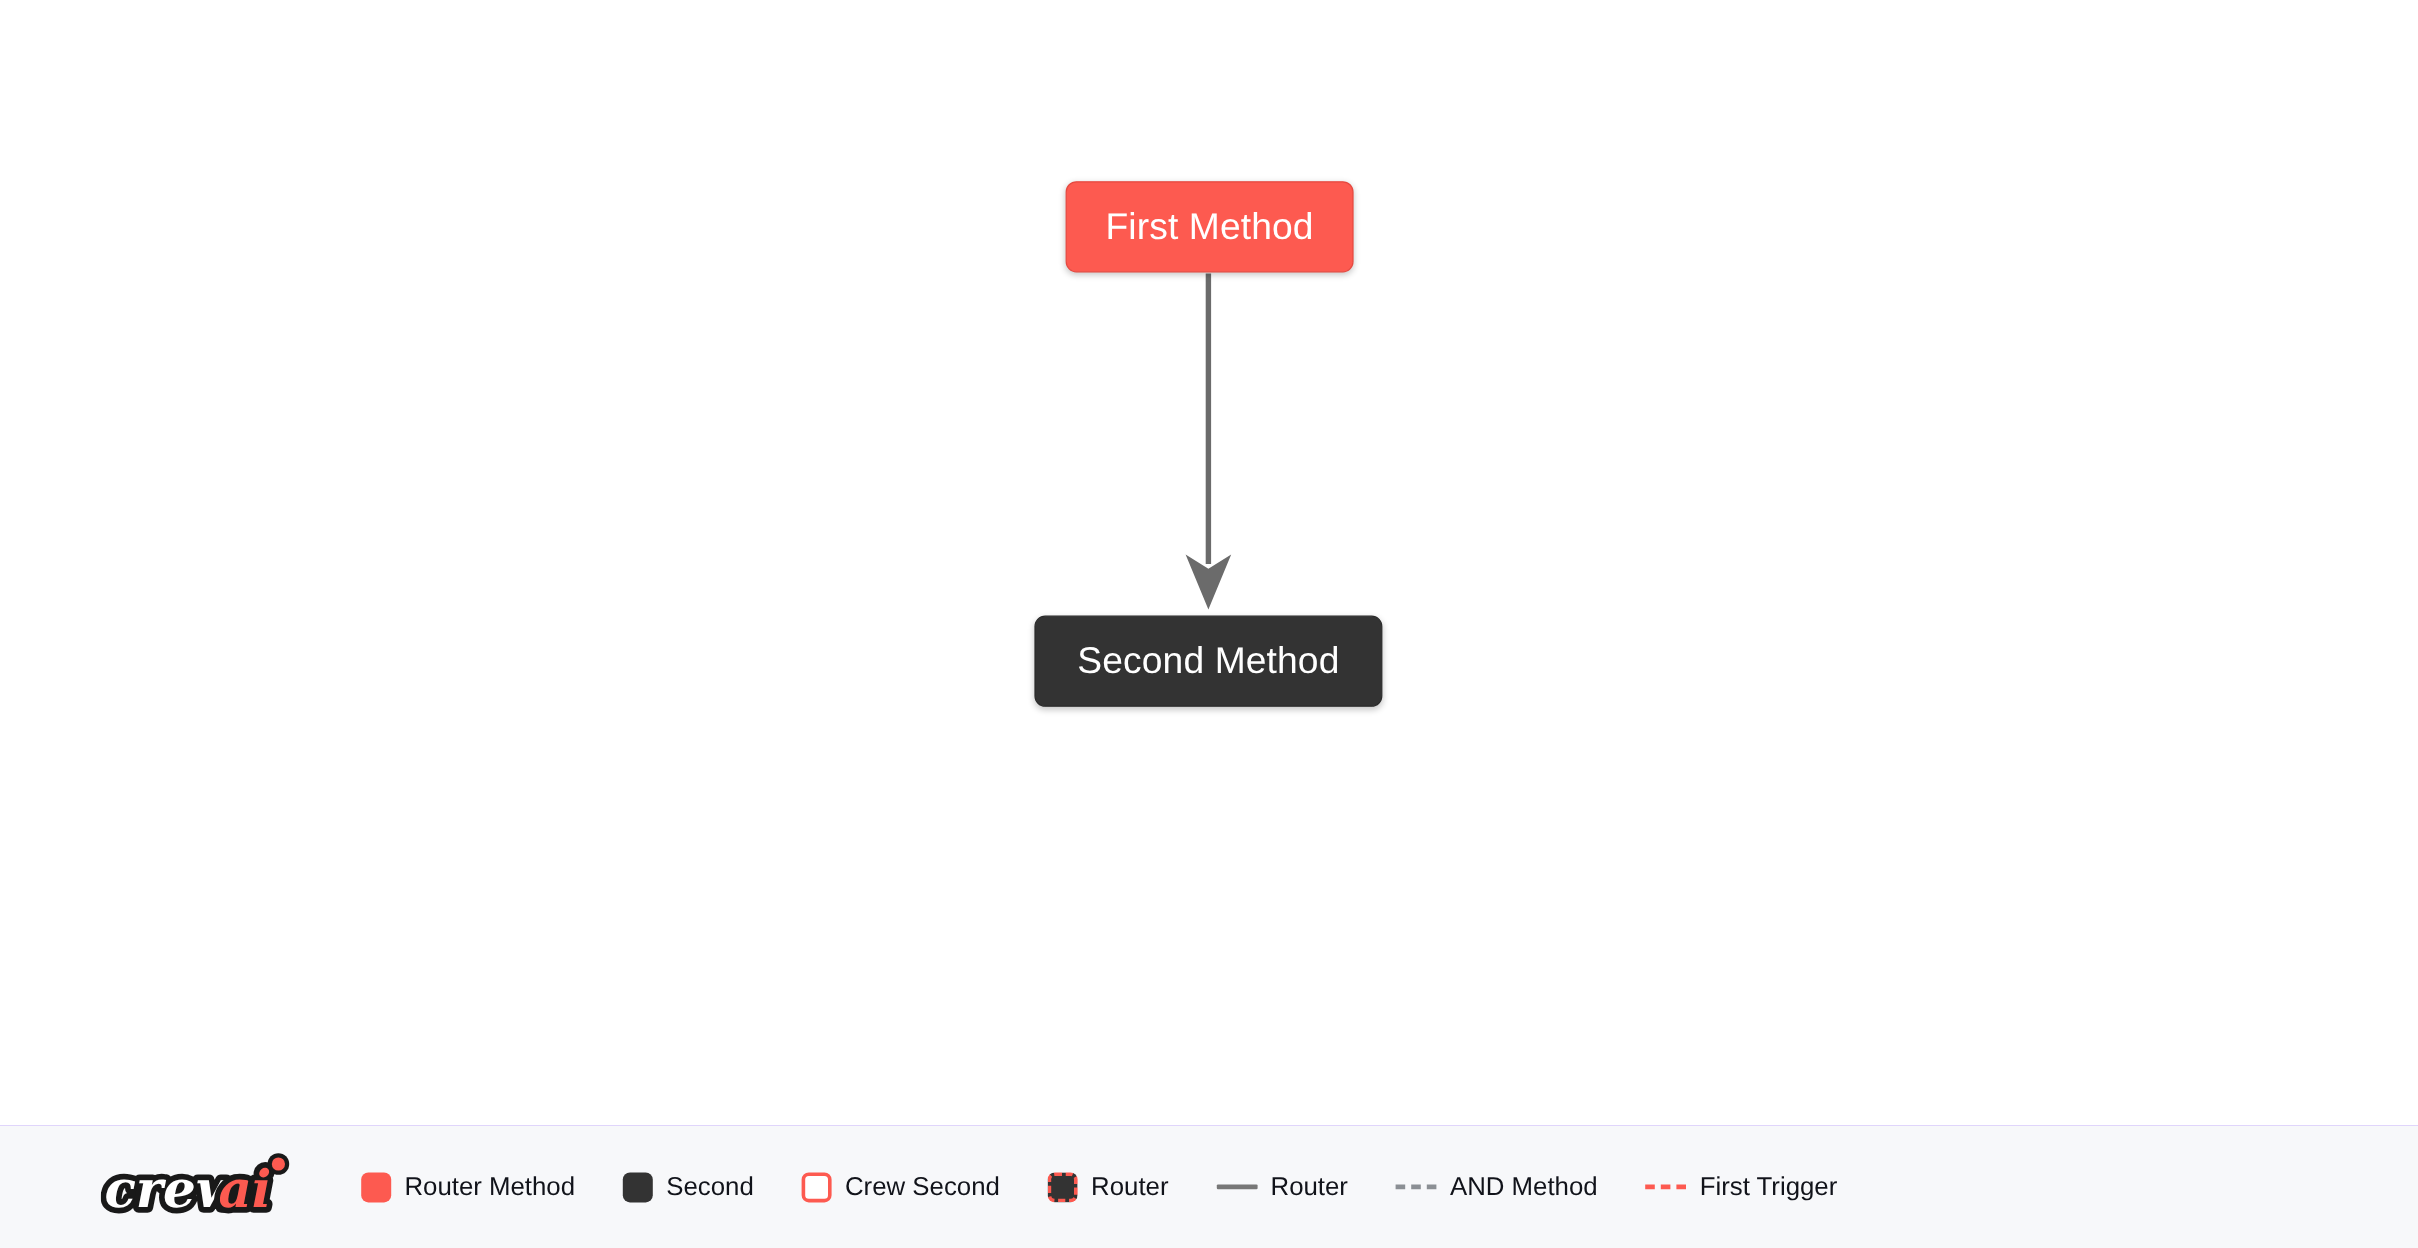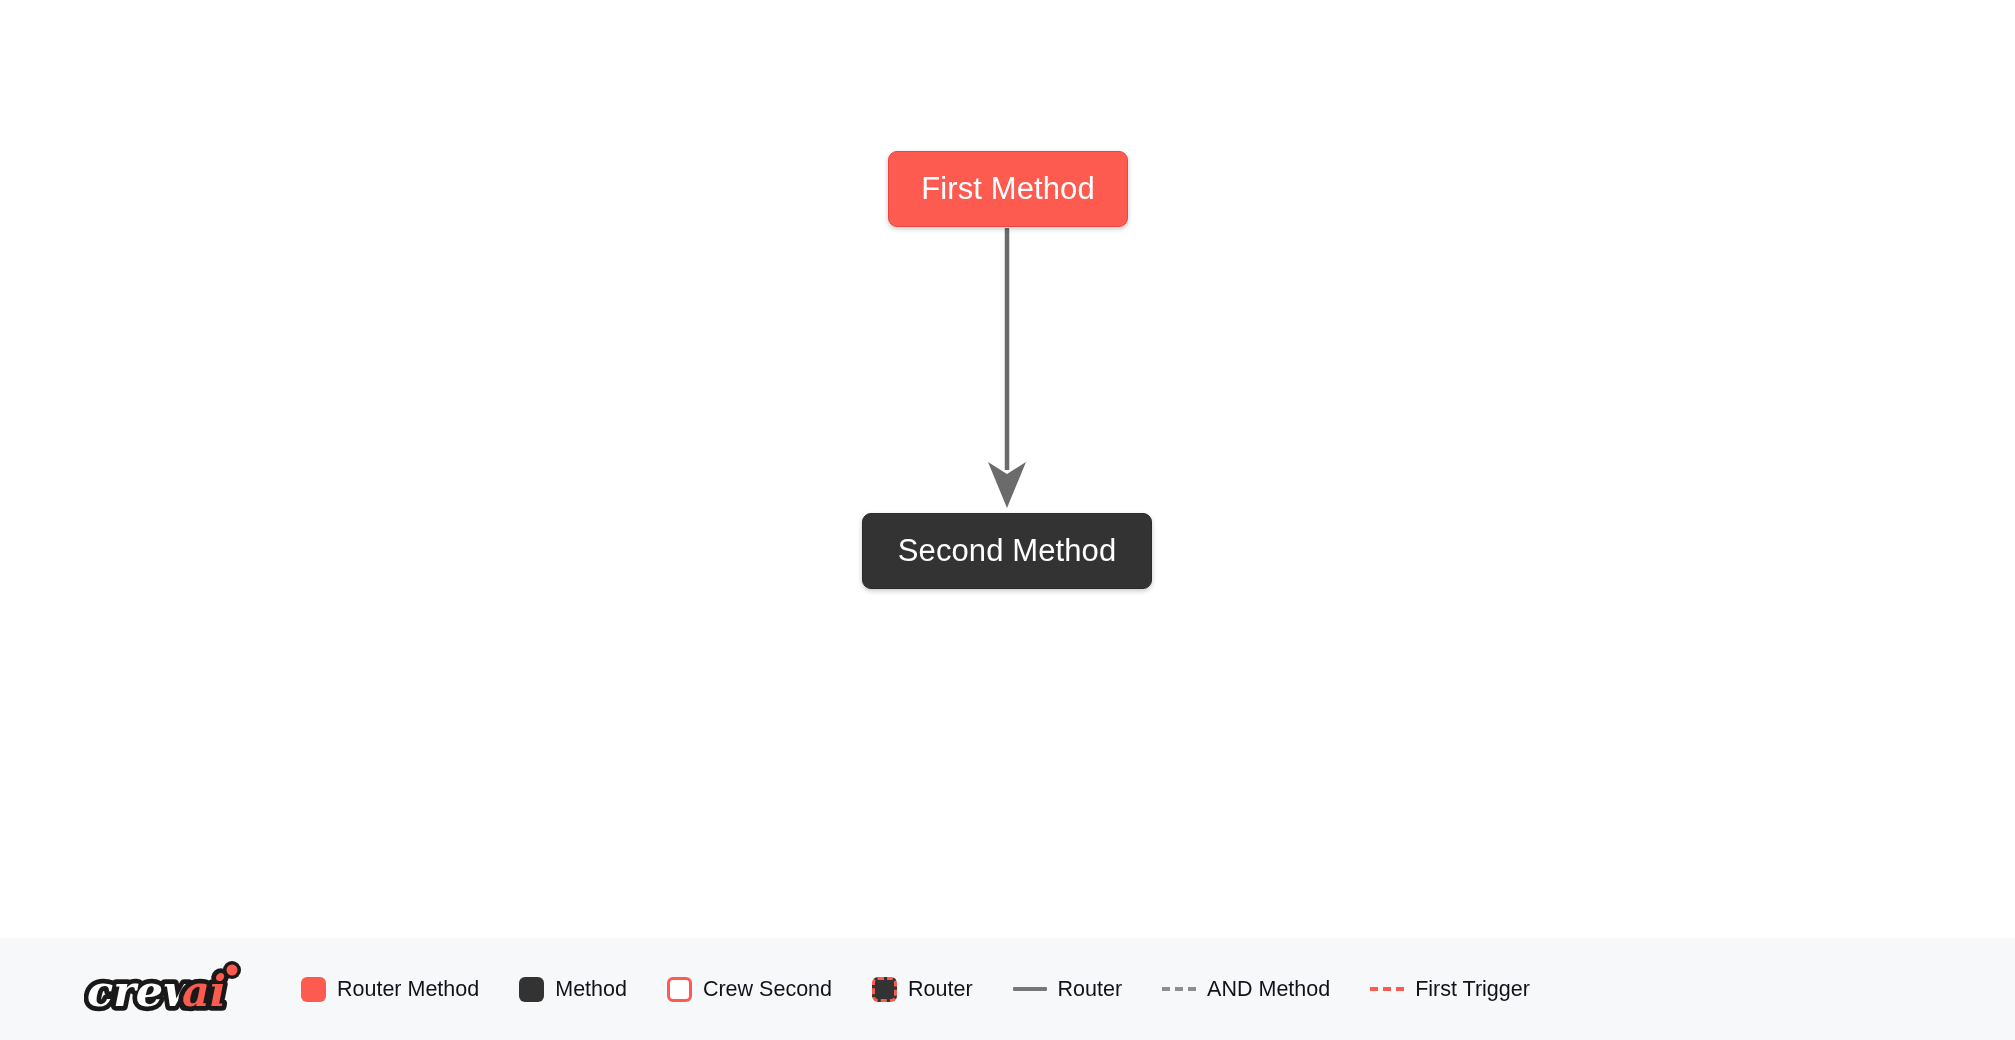--- a/index.html
+++ b/index.html
@@ -121,21 +121,21 @@
 
     <div class="legend-items">
 
       <div class="legend-item">
         <span class="sw sw-start"></span>
         <span class="lbl">Router Method</span>
       </div>
 
       <div class="legend-item">
         <span class="sw sw-method"></span>
-        <span class="lbl">Method</span>
+        <span class="lbl">Second</span>
       </div>
 
       <div class="legend-item">
         <span class="sw sw-crew"></span>
         <span class="lbl">Crew Second</span>
       </div>
 
       <div class="legend-item">
         <span class="sw sw-router"></span>
         <span class="lbl">Router</span>

